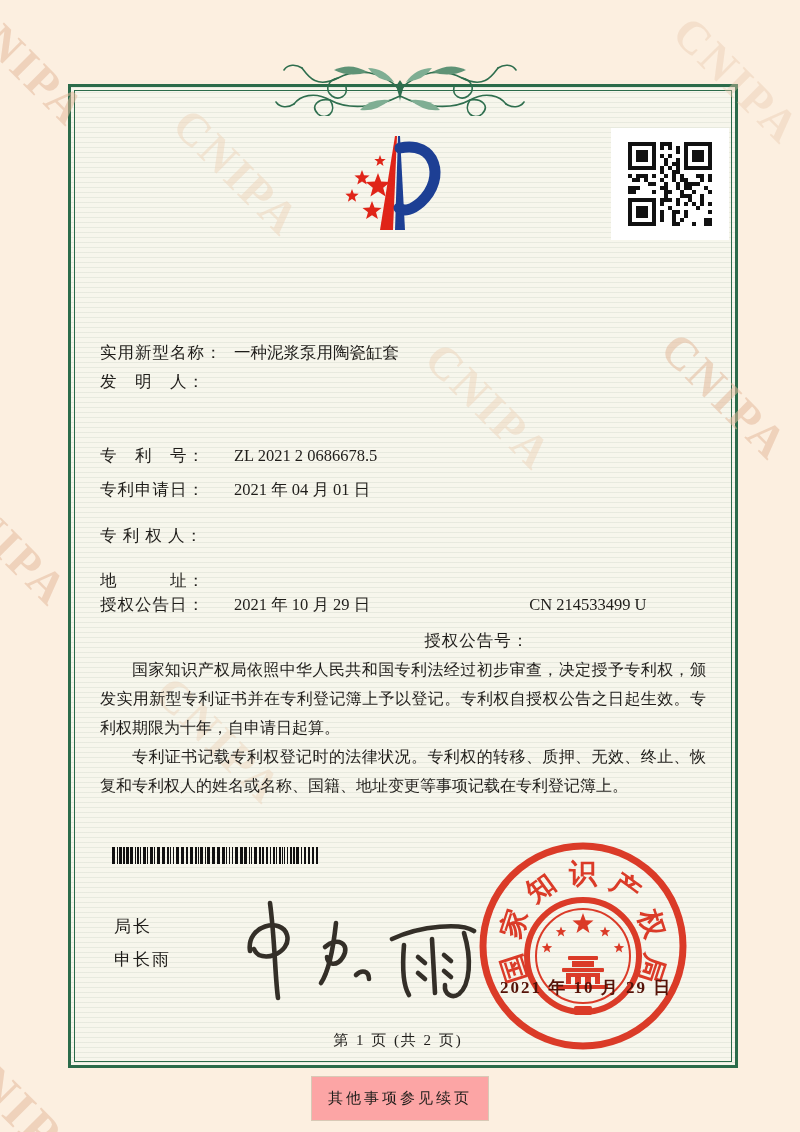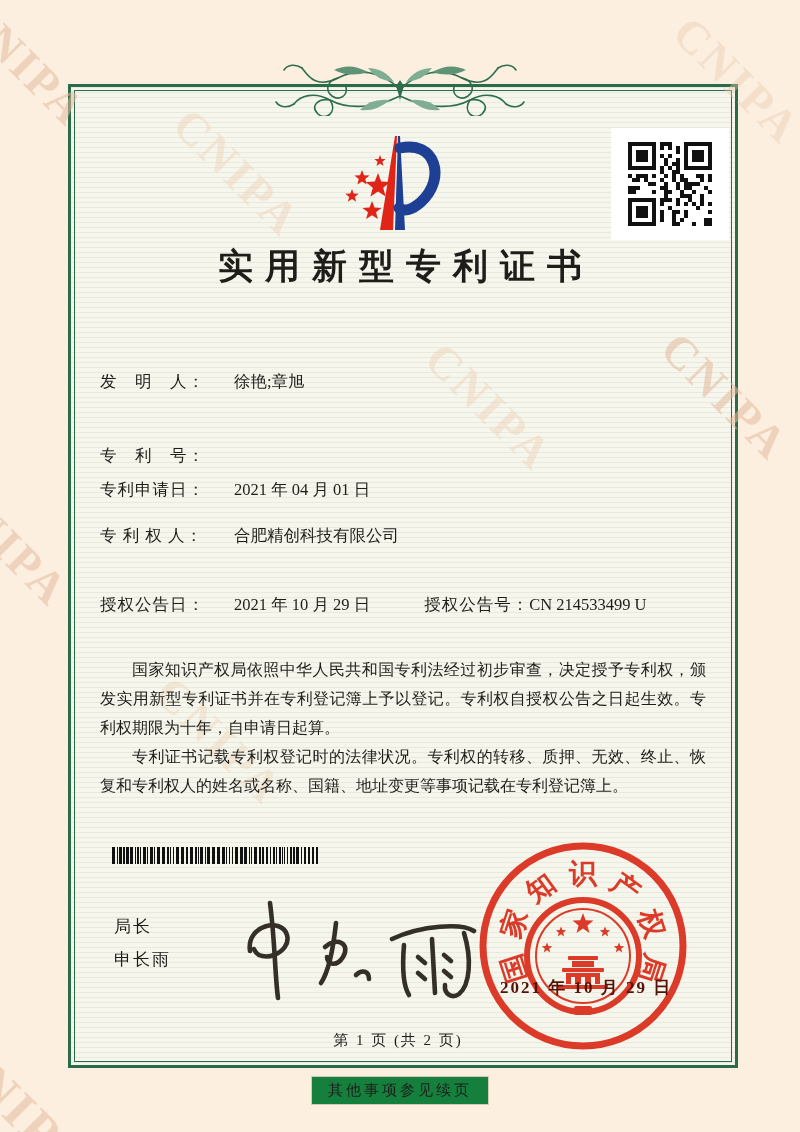--- a/index.html
+++ b/index.html
@@ -37,38 +37,38 @@
   .doc-title{
     position:absolute;left:0;top:243px;width:800px;text-align:center;
     font-size:35px;font-weight:bold;letter-spacing:12px;text-indent:12px;
   }
   .row{position:absolute;left:100px;width:566px;display:flex;font-size:16.5px;line-height:24px;}
   .row .lab{width:134px;flex:none;letter-spacing:1px;}
   .row .val{flex:1;}
   .row.r1{top:341px}.row.r2{top:370px}.row.r3{top:444px}.row.r4{top:478px}
   .row.r5{top:524px}.row.r6{top:569px}.row.r7{top:593px}
   .row.r7 .val{flex:none;}
-  .row.r7 .lab2{margin-left:54px;letter-spacing:1px;}
+  .row.r7 .lab2{margin-left:54px;letter-spacing:1px;margin-top:36px;}
   .body-text{position:absolute;left:100px;top:655px;width:606px;font-size:16px;line-height:29px;text-align:justify;}
   .body-text p{margin:0;text-indent:2em;}
   .barcode{position:absolute;left:112px;top:847px;height:17px;display:flex;align-items:stretch;}
   .barcode i{display:block;height:100%;}
   .sig-title{position:absolute;left:114px;top:915px;font-size:17px;letter-spacing:2px;}
   .sig-name{position:absolute;left:114px;top:948px;font-size:17px;letter-spacing:2px;}
   .signature{position:absolute;left:232px;top:893px;}
   .seal{position:absolute;left:475px;top:838px;width:216px;height:216px;}
   .seal-date{
     position:absolute;left:500px;top:976px;width:200px;
     font-size:17px;font-weight:bold;color:#551308;letter-spacing:2px;white-space:nowrap;
   }
   .page-info{position:absolute;left:0;top:1031px;width:796px;text-align:center;font-size:15px;letter-spacing:2px;}
   .cont-note{
     position:absolute;left:50%;top:1076px;transform:translateX(-50%);
-    font-size:15px;letter-spacing:3px;background:#15803d;
-    border:1px solid #d8c9b6;padding:4px 16px;white-space:nowrap;text-align:center;
+    font-size:15px;letter-spacing:3px;background:#fca5a5;
+    border:1px solid #d8c9b6;padding:12px 16px;white-space:nowrap;text-align:center;
   }
   .ornament{position:absolute;left:272px;top:56px;z-index:2;}
 </style>
 </head>
 <body>
 
 <div class="frame">
   <div class="frame-inner"></div>
 </div>
 
@@ -324,38 +324,41 @@
         <rect x="20" y="80" width="4" height="4" fill="#111"></rect>
         <rect x="24" y="80" width="4" height="4" fill="#111"></rect>
         <rect x="44" y="80" width="4" height="4" fill="#111"></rect>
         <rect x="48" y="80" width="4" height="4" fill="#111"></rect>
         <rect x="64" y="80" width="4" height="4" fill="#111"></rect>
         <rect x="76" y="80" width="4" height="4" fill="#111"></rect>
         <rect x="80" y="80" width="4" height="4" fill="#111"></rect>
       </svg>
   </div>
 
-  <div class="doc-title">实用新型专利证书</div>
-
+
+  <div class="row r1">
+    <span class="lab">实用新型名称：</span>
+    <span class="val">一种泥浆泵用陶瓷缸套</span>
+  </div>
   <div class="row r2">
     <span class="lab">发　明　人：</span>
-    <span class="val">徐艳;章旭</span>
   </div>
   <div class="row r3">
     <span class="lab">专　利　号：</span>
+    <span class="val">ZL 2021 2 0686678.5</span>
   </div>
   <div class="row r4">
     <span class="lab">专利申请日：</span>
     <span class="val">2021 年 04 月 01 日</span>
   </div>
   <div class="row r5">
     <span class="lab">专 利 权 人：</span>
-    <span class="val">合肥精创科技有限公司</span>
   </div>
   <div class="row r6">
+    <span class="lab">地　　　址：</span>
   </div>
   <div class="row r7">
     <span class="lab">授权公告日：</span>
     <span class="val">2021 年 10 月 29 日</span>
     <span class="lab2">授权公告号：</span>
     <span class="val2">CN 214533499 U</span>
   </div>
 
   <div class="body-text">
     <p>国家知识产权局依照中华人民共和国专利法经过初步审查，决定授予专利权，颁发实用新型专利证书并在专利登记簿上予以登记。专利权自授权公告之日起生效。专利权期限为十年，自申请日起算。</p>

